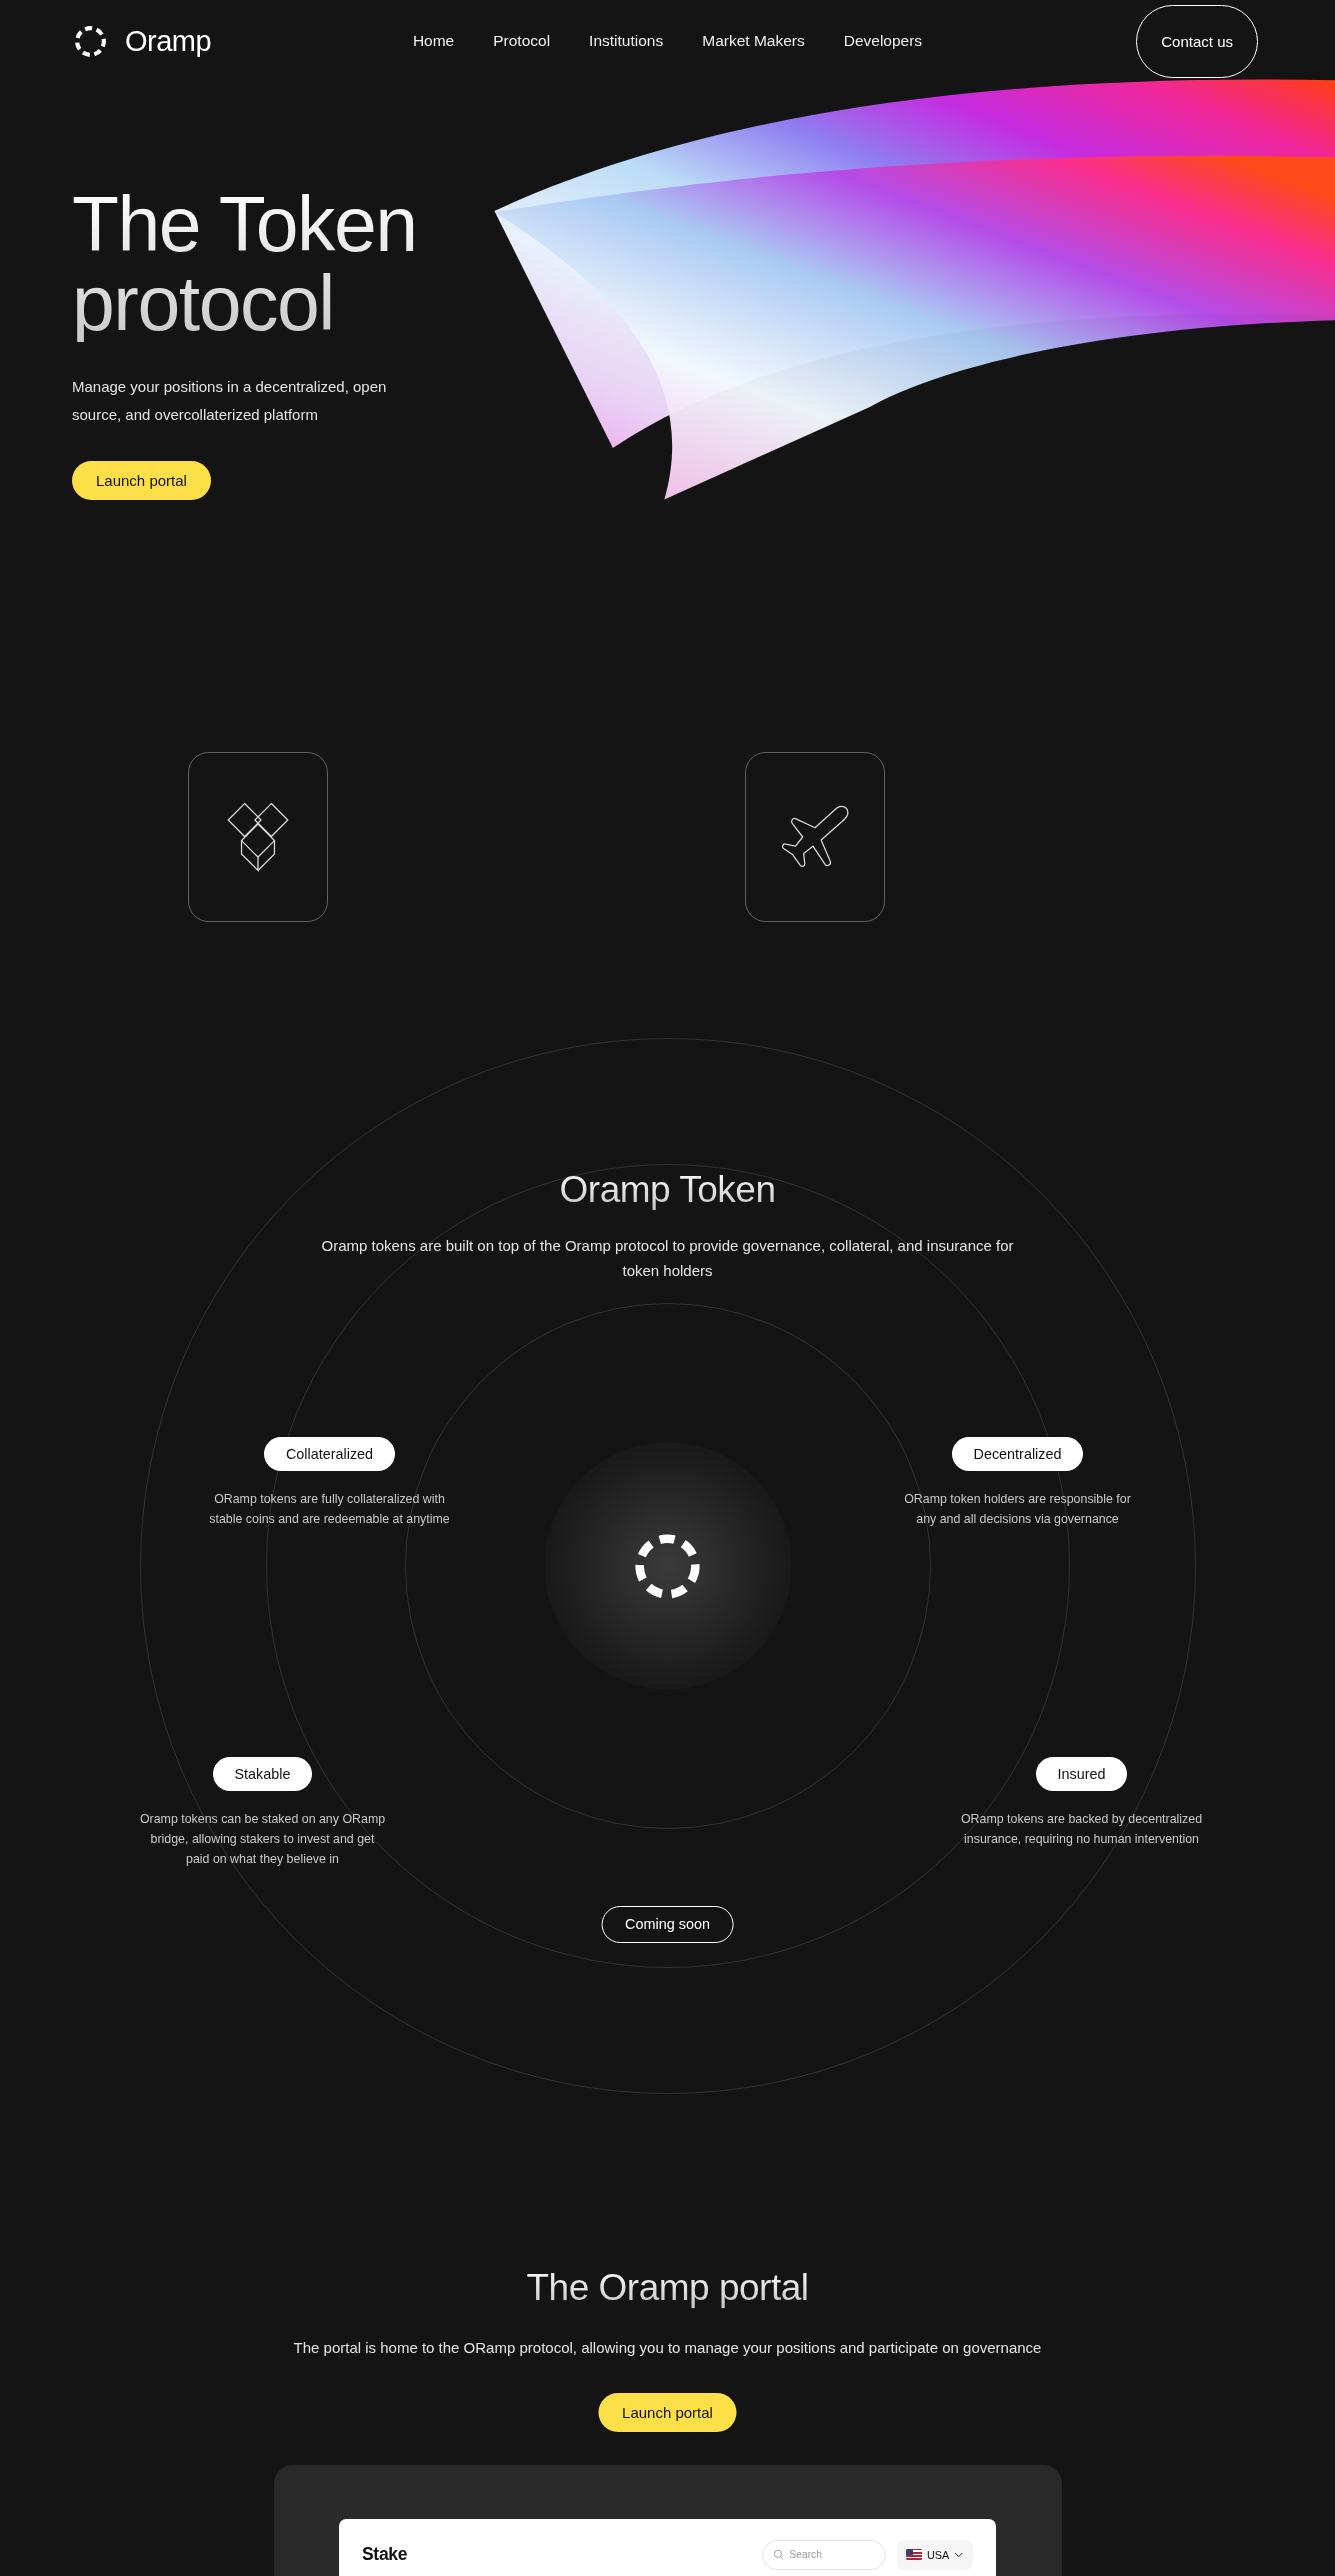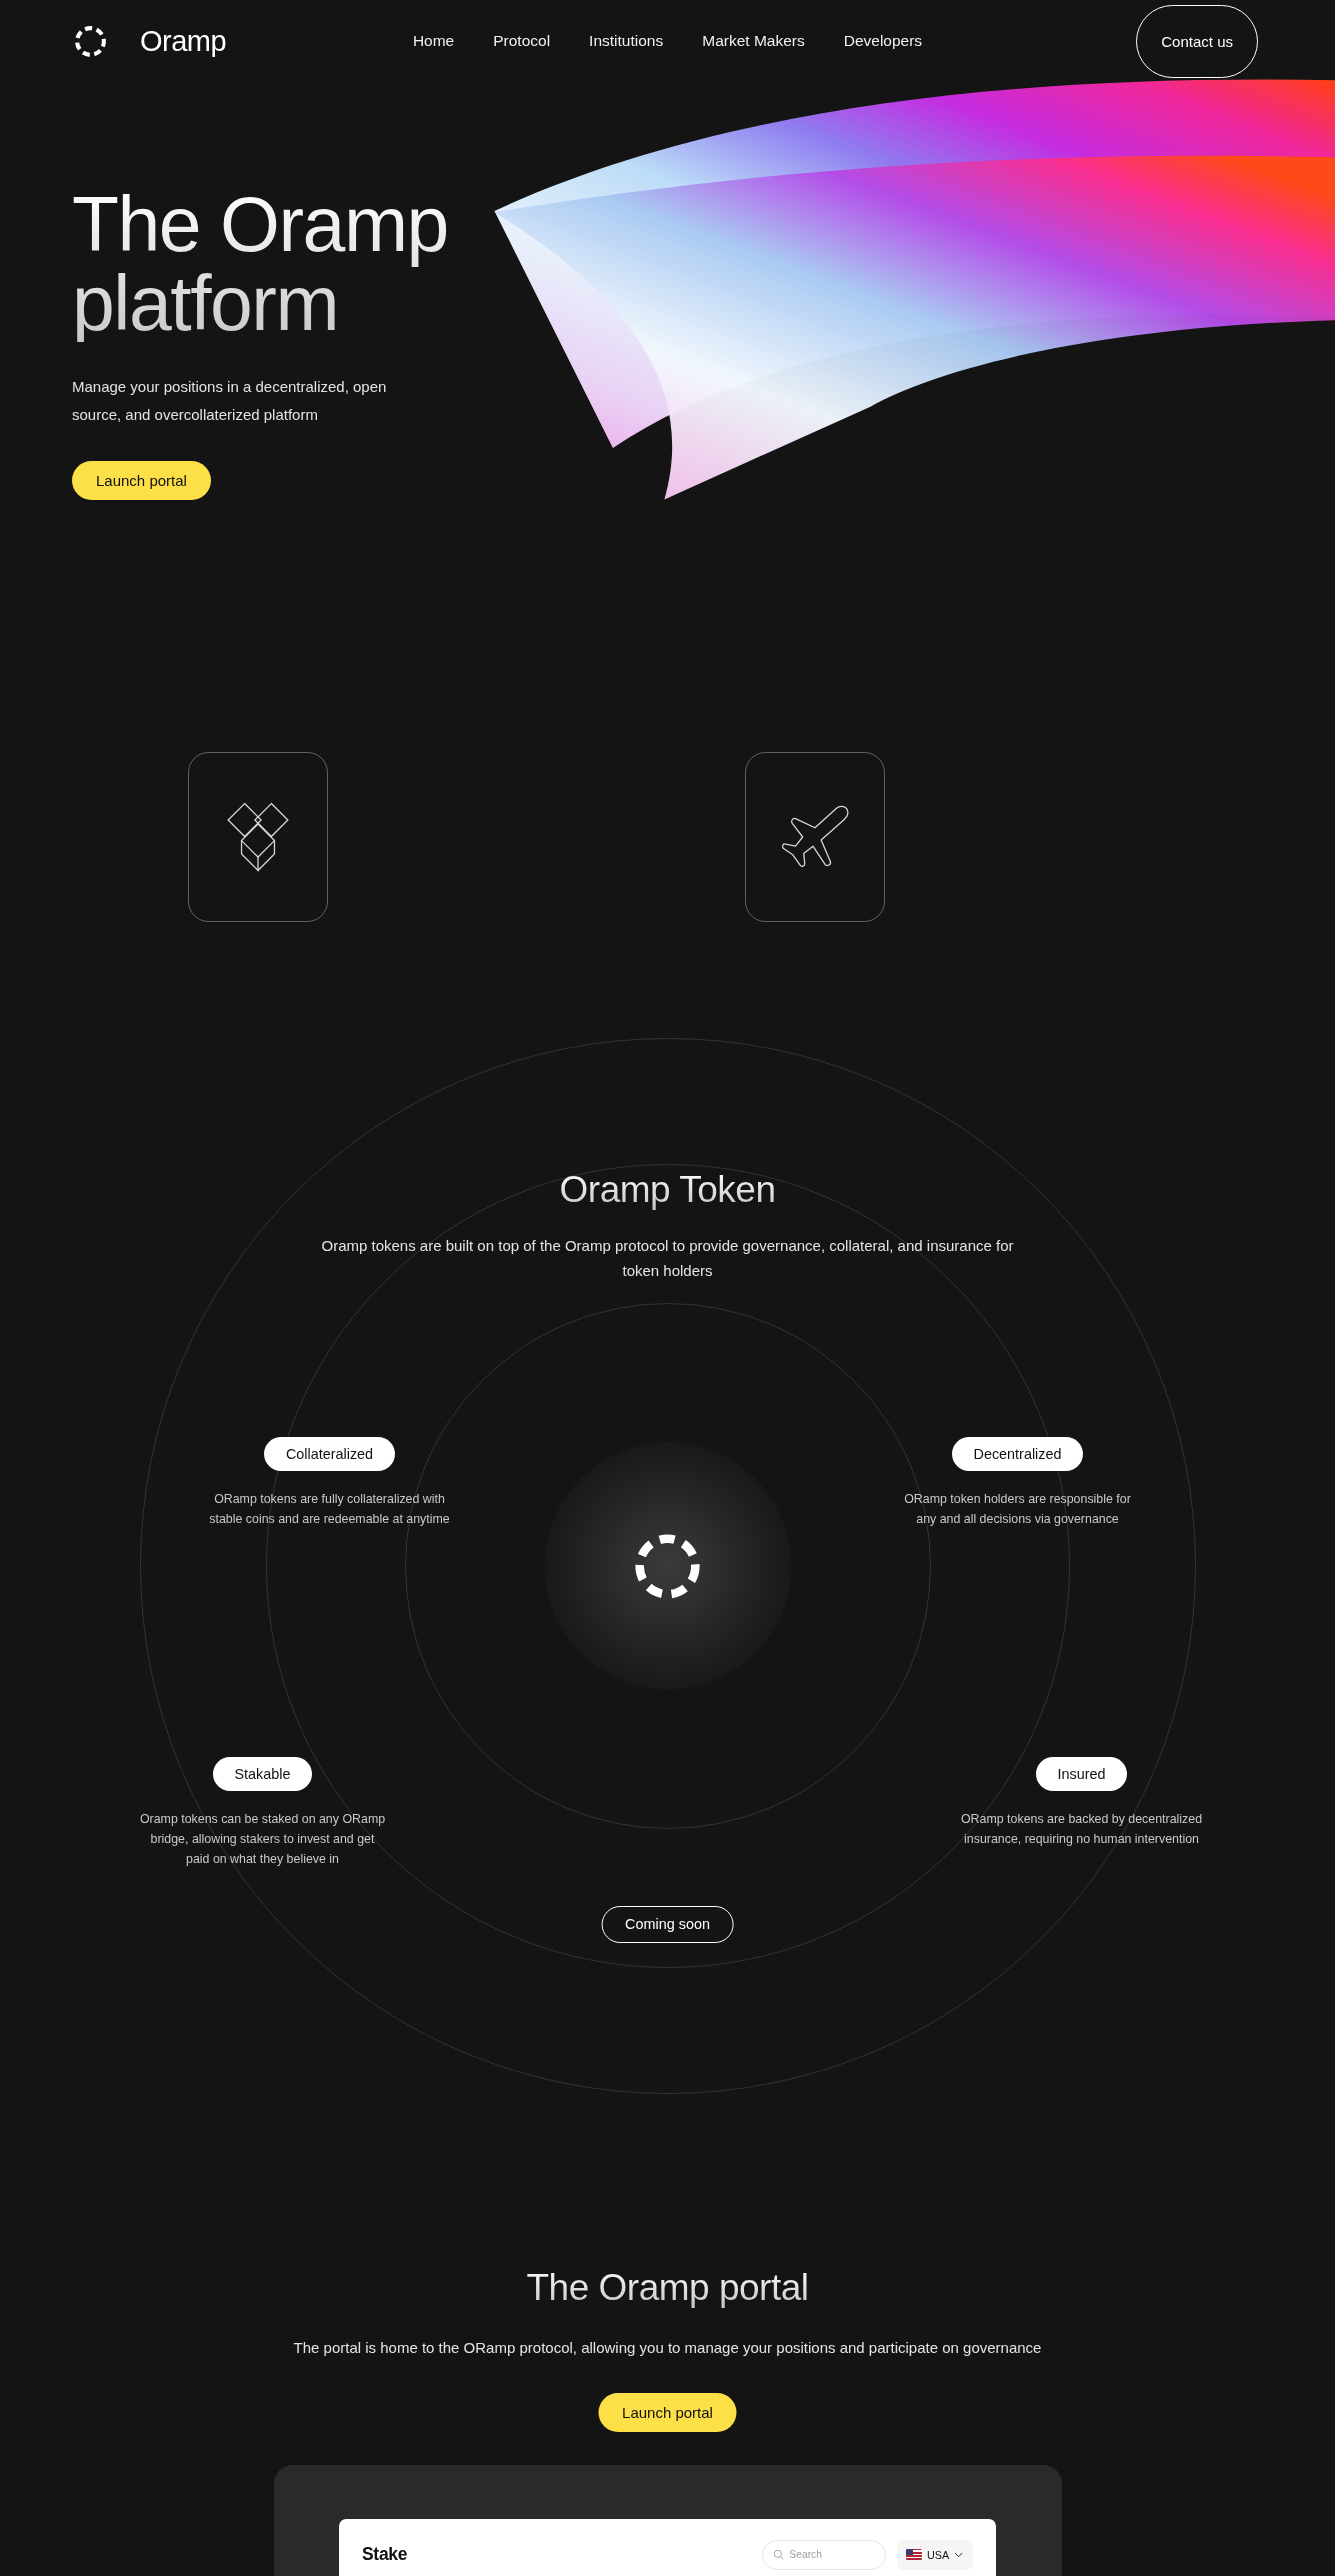--- a/index.html
+++ b/index.html
@@ -6,21 +6,21 @@
   html,body{background:#141414;}
   body{
     width:1335px;height:3635px;position:relative;overflow:hidden;
     font-family:"Liberation Sans","DejaVu Sans",sans-serif;
     color:#fff;
   }
   .page{position:relative;width:1335px;height:3635px;background:#141414;overflow:hidden}
 
   
   .nav{position:absolute;top:0;left:0;width:1335px;height:82px;display:flex;align-items:center;z-index:40}
-  .brand{display:flex;align-items:center;gap:31px;position:absolute;left:72px}
+  .brand{display:flex;align-items:center;gap:16px;position:absolute;left:72px}
   .brand-mark{width:37px;height:37px;position:relative}
   .brand-name{font-size:29px;letter-spacing:-0.5px;font-weight:400;color:#fff}
   .nav-links{position:absolute;left:50%;transform:translateX(-50%);display:flex;gap:39px}
   .nav-links a{color:#f1f1f1;font-size:15.5px;text-decoration:none;white-space:nowrap}
   .contact-btn{position:absolute;right:77px;border:1px solid #ffffff;border-radius:515px;
     padding:27px 24px;font-size:15px;color:#fff;background:transparent;cursor:pointer;white-space:nowrap}
 
   
   .hero{position:absolute;top:185px;left:72px;width:618px;z-index:20}
   .hero h1{font-size:77px;line-height:1.02;font-weight:400;letter-spacing:-1.5px;
@@ -144,21 +144,21 @@
           <stop offset="88%" stop-color="#fb2e8c"></stop>
           <stop offset="100%" stop-color="#ff4a14"></stop>
         </linearGradient>
       </defs>
       <path d="M 30 260 C 420 80 980 -20 1800 10 L 1800 470 C 1060 430 560 520 260 720 Z" fill="url(#rg)"></path>
       <path d="M 30 262 C 300 430 420 610 360 820 L 760 640 C 900 560 1250 470 1800 470 L 1800 160 C 980 130 420 200 30 262 Z" fill="url(#rg2)" opacity="0.97"></path>
     </svg>
   </div>
 
   <section class="hero">
-    <h1>The Oramp platform</h1>
+    <h1>The Token protocol</h1>
     <p>Manage your positions in a decentralized, open source, and overcollaterized platform</p>
     <button class="btn-white">Launch portal</button>
   </section>
 
   <section class="features">
     <div class="fcard">
       <div class="ficon">
         <svg width="72" height="88" viewBox="0 0 140 170" fill="none" stroke="#d8d8d8" stroke-width="2.5">
           <path d="M44 20 L76 52 L44 84 L12 52 Z"></path>
           <path d="M96 20 L128 52 L96 84 L64 52 Z"></path>

